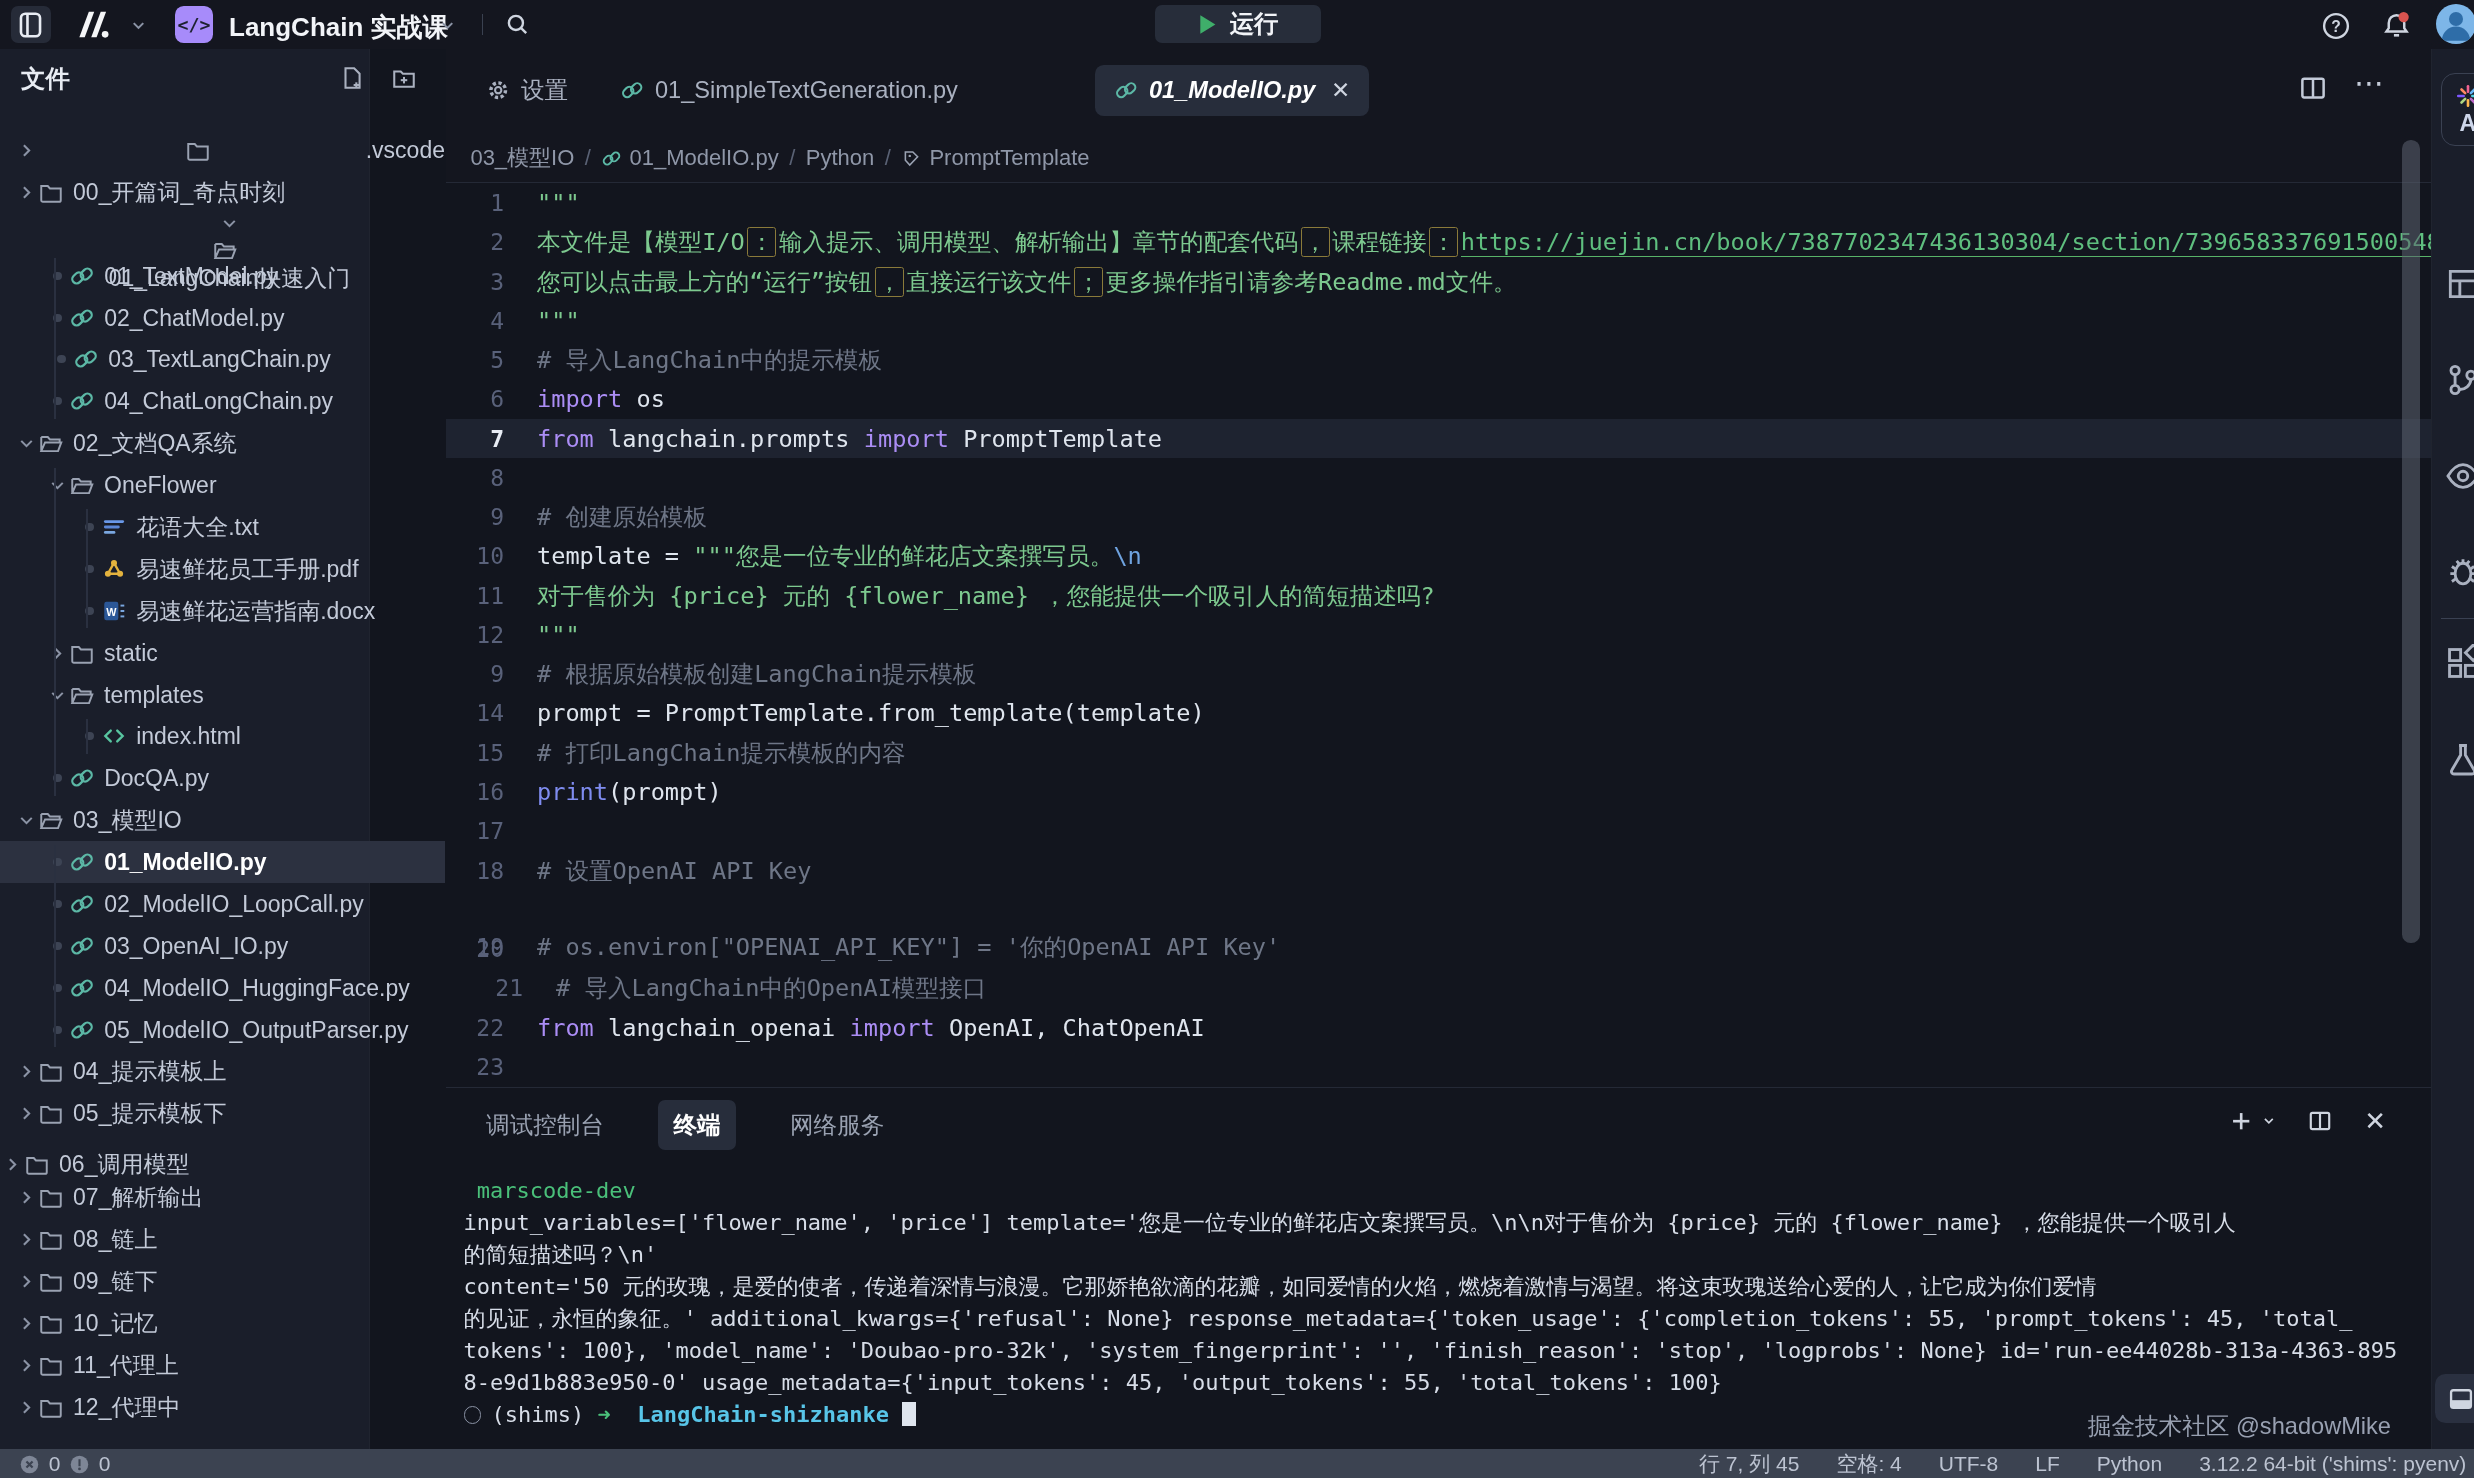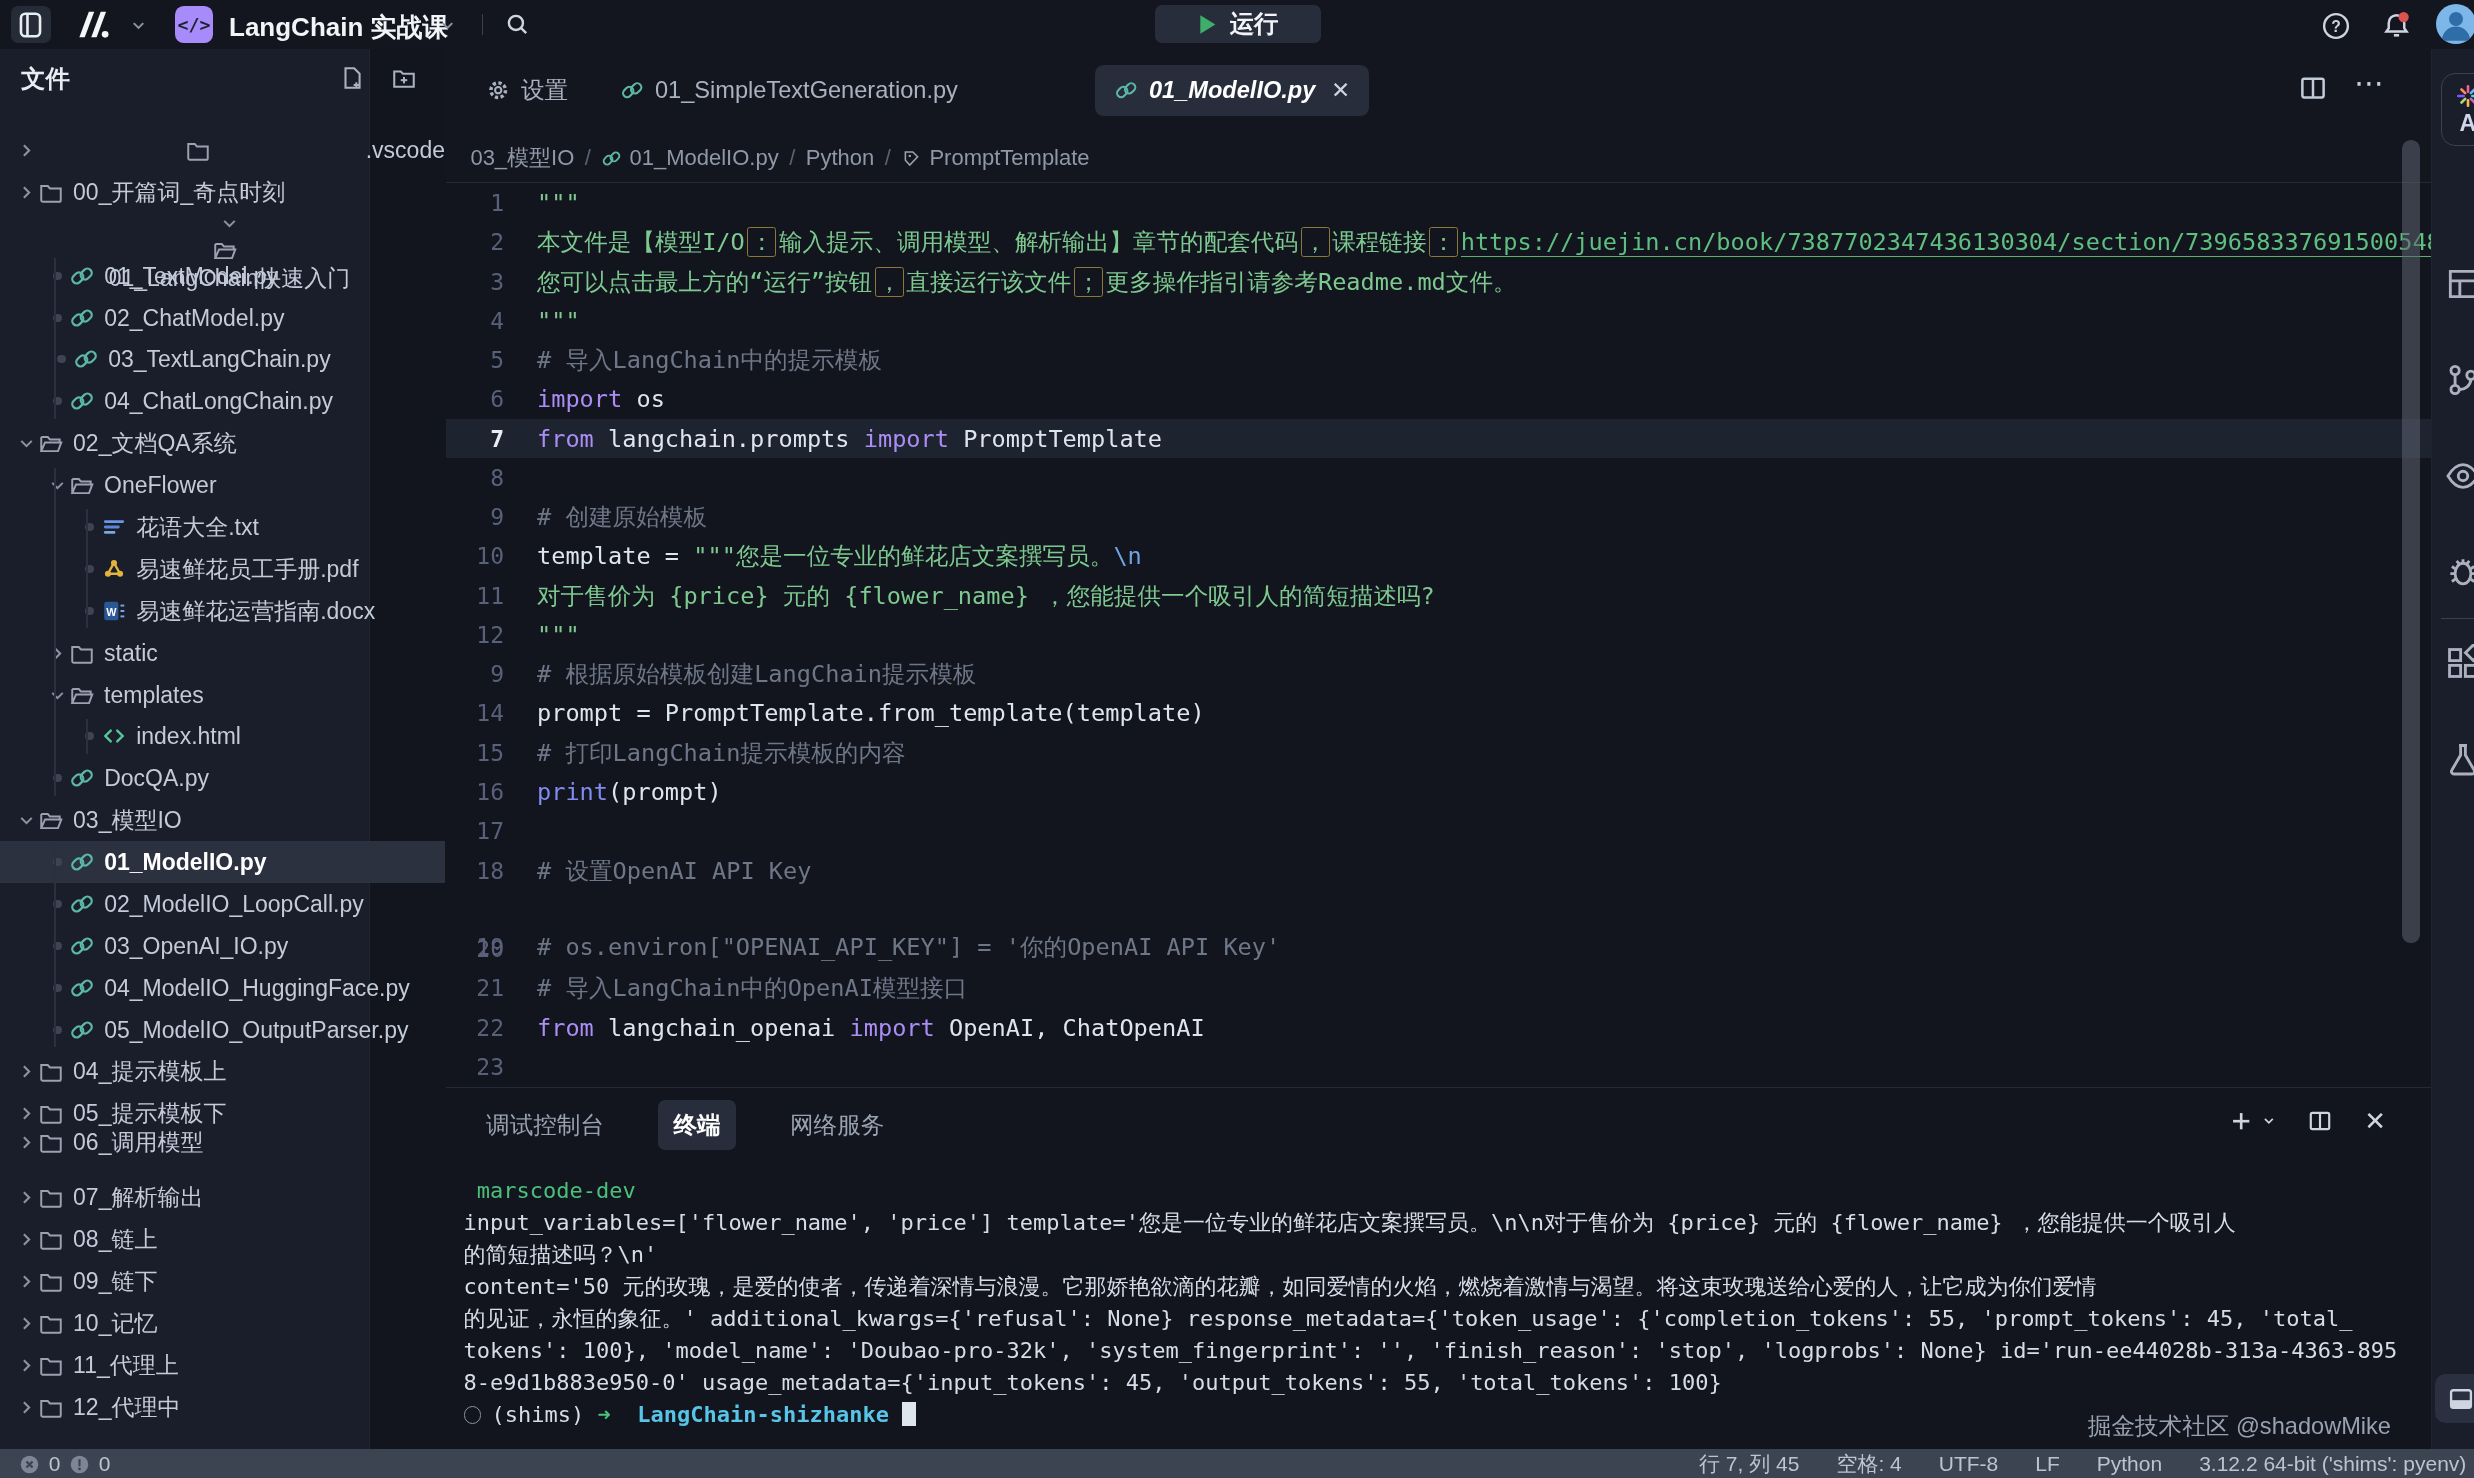--- a/index.html
+++ b/index.html
@@ -480,21 +480,21 @@
               <path d="M9 6 l6 6 -6 6" fill="none" stroke="currentColor" stroke-width="2.4"></path>
             </svg>
           </span>
           <span class="ficon">
             <svg width="26" height="26" viewBox="0 0 24 24">
               <path d="M3 6.5 h6 l2 2.2 h10 v10.8 a1.5 1.5 0 0 1-1.5 1.5 h-15 A1.5 1.5 0 0 1 3 19.5 Z" fill="none" stroke="#9aa2b2" stroke-width="1.8"></path>
             </svg>
           </span>
           <span class="lbl">05_提示模板下</span>
         </div>
-        <div class="trow" style="top: 992px; padding-left: 14px;">
+        <div class="trow" style="top: 1014px; ">
           <span class="chev">
             <svg width="21" height="21" viewBox="0 0 24 24">
               <path d="M9 6 l6 6 -6 6" fill="none" stroke="currentColor" stroke-width="2.4"></path>
             </svg>
           </span>
           <span class="ficon">
             <svg width="26" height="26" viewBox="0 0 24 24">
               <path d="M3 6.5 h6 l2 2.2 h10 v10.8 a1.5 1.5 0 0 1-1.5 1.5 h-15 A1.5 1.5 0 0 1 3 19.5 Z" fill="none" stroke="#9aa2b2" stroke-width="1.8"></path>
             </svg>
           </span>
@@ -674,21 +674,21 @@
         <div class="cline" style="top: 393px;"><span class="gut">11</span><span class="src"><span class="t-str">对于售价为 {price} 元的 {flower_name} ，您能提供一个吸引人的简短描述吗?</span></span></div>
         <div class="cline" style="top: 432px;"><span class="gut">12</span><span class="src"><span class="t-str">"""</span></span></div>
         <div class="cline" style="top: 471px;"><span class="gut">9</span><span class="src"><span class="t-cmt"># 根据原始模板创建LangChain提示模板</span></span></div>
         <div class="cline" style="top: 510px;"><span class="gut">14</span><span class="src"><span class="t-def">prompt = PromptTemplate.from_template(template)</span></span></div>
         <div class="cline" style="top: 550px;"><span class="gut">15</span><span class="src"><span class="t-cmt"># 打印LangChain提示模板的内容</span></span></div>
         <div class="cline" style="top: 589px;"><span class="gut">16</span><span class="src"><span class="t-fn">print</span><span class="t-def">(prompt)</span></span></div>
         <div class="cline" style="top: 628px;"><span class="gut">17</span><span class="src"></span></div>
         <div class="cline" style="top: 668px;"><span class="gut">18</span><span class="src"><span class="t-cmt"># 设置OpenAI API Key</span></span></div>
         <div class="cline" style="top: 744px;"><span class="gut">19</span><span class="src"><span class="t-cmt"># os.environ["OPENAI_API_KEY"] = '你的OpenAI API Key'</span></span></div>
         <div class="cline" style="top: 746px;"><span class="gut">20</span><span class="src"></span></div>
-        <div class="cline" style="top: 785px;"><span class="gut">21</span><span class="src"><span class="t-cmt"># 导入LangChain中的OpenAI模型接口</span></span></div>
+        <div class="cline" style="top: 785px; margin-left: 19px;"><span class="gut">21</span><span class="src"><span class="t-cmt"># 导入LangChain中的OpenAI模型接口</span></span></div>
         <div class="cline" style="top: 825px;"><span class="gut">22</span><span class="src"><span class="t-kw">from</span><span class="t-def"> langchain_openai </span><span class="t-kw">import</span><span class="t-def"> OpenAI, ChatOpenAI</span></span></div>
         <div class="cline" style="top: 864px;"><span class="gut">23</span><span class="src"></span></div>
       </div>
     <div class="vscroll"></div>
 
     <div class="panel">
       <div class="ptabs" id="ptabs">
           <div class="ptab">调试控制台</div>
           <div class="ptab active">终端</div>
           <div class="ptab">网络服务</div>

